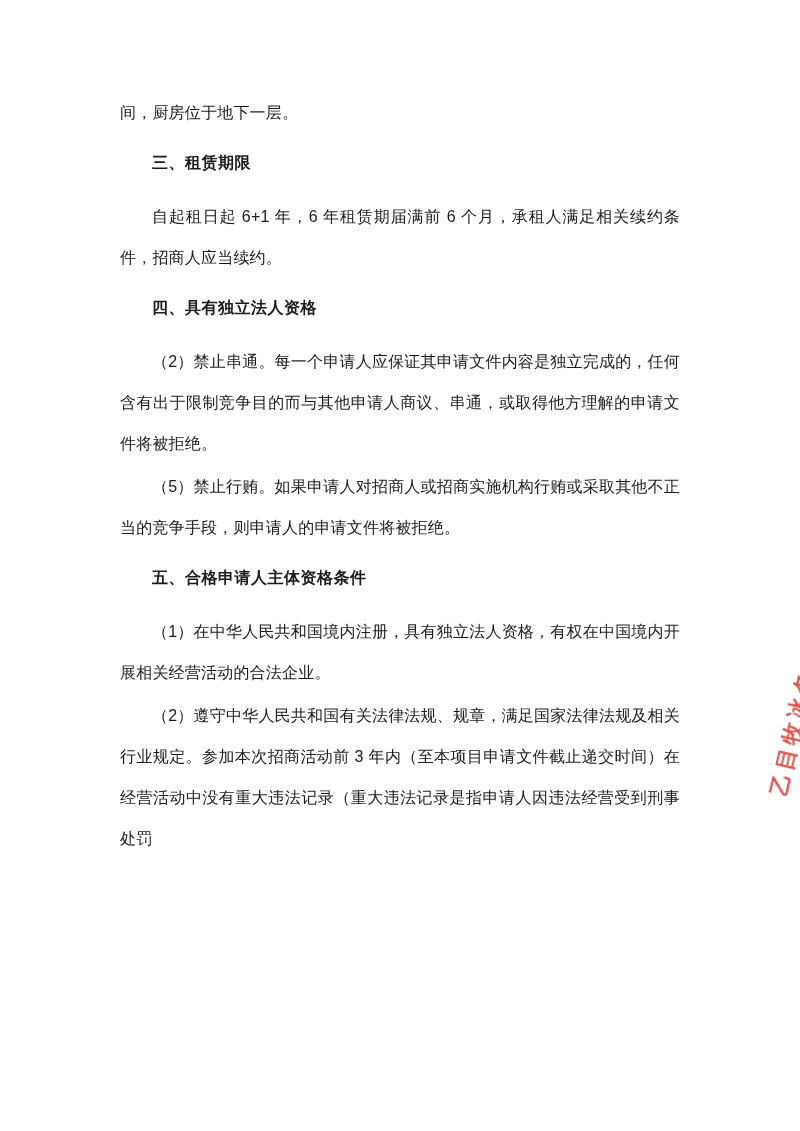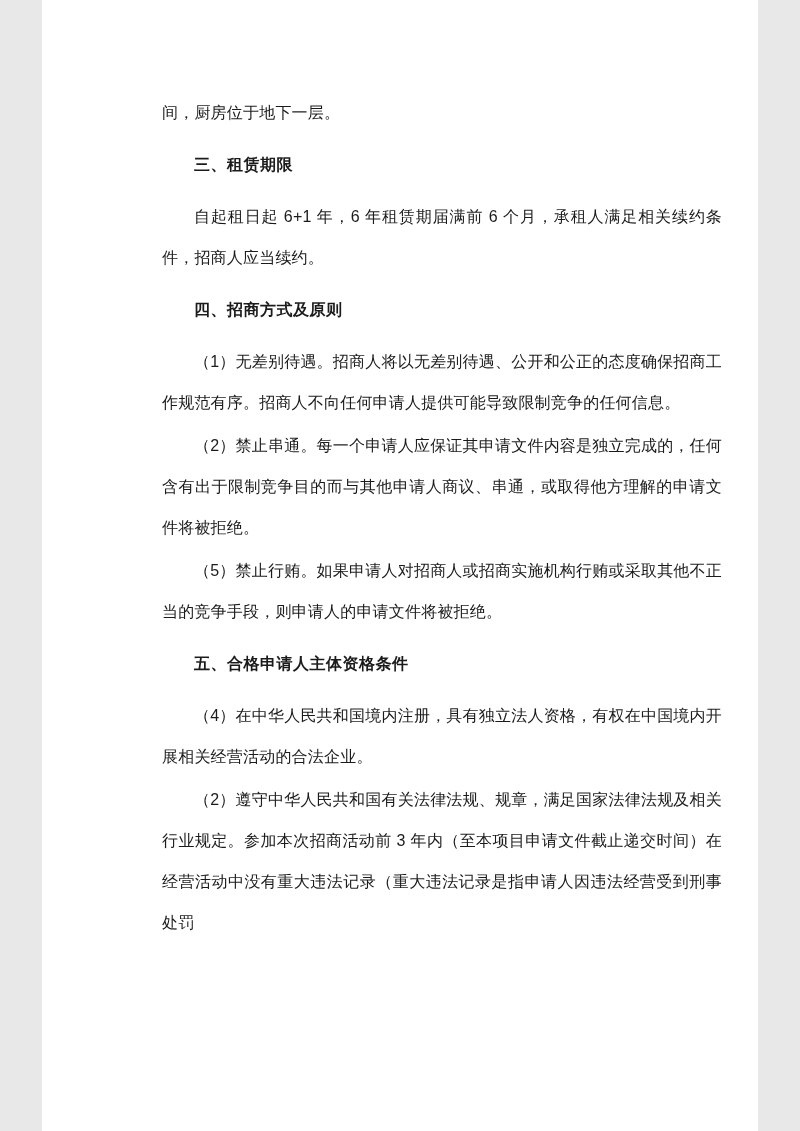--- a/index.html
+++ b/index.html
@@ -1,18 +1,18 @@
 <!DOCTYPE html>
 <html lang="zh"><head>
 <meta charset="utf-8">
 <style>
   html,body{margin:0;padding:0;background:#e8e8e8;}
   .page{
     position:relative;
-    width:716px;height:1131px;
+    width:800px;height:1131px;
     margin:0 auto;
     background:#ffffff;
     overflow:hidden;
     font-family:"Liberation Sans", sans-serif;
     color:#1b1b1b;
   }
   .doc-body{
     position:absolute;
     left:120px;top:92px;
     width:560px;
@@ -28,20 +28,21 @@
     letter-spacing:0.2px;
   }
   .doc-body p.para.indent{ text-indent:2em; }
   .doc-body h3.heading{
     margin:11px 0;
     line-height:41px;
     font-size:16px;
     font-weight:700;
     text-indent:2em;
     letter-spacing:0.5px;
+    font-family:Liberation Mono, monospace;
   }
   
   .seal{
     position:absolute;
     left:748px;top:608px;
     width:52px;height:200px;
     pointer-events:none;
   }
   .seal-text{
     position:absolute;
@@ -59,26 +60,25 @@
 </head>
 <body>
 
 <div class="page" style="background: rgb(255, 255, 255); color: rgb(27, 27, 27);">
 
   <main class="doc-body" id="doc-body">
 
   <p class="para">间，厨房位于地下一层。</p>
       <h3 class="heading">三、租赁期限</h3>
       <p class="para indent">自起租日起 6+1 年，6 年租赁期届满前 6 个月，承租人满足相关续约条件，招商人应当续约。</p>
-      <h3 class="heading">四、招商方式及原则</h3>
-      <p class="para indent">（1）无差别待遇。招商人将以无差别待遇、公开和公正的态度确保招商工作规范有序。招商人不向任何申请人提供可能导致限制竞争的任何信息。</p>
+      <h3 class="heading">四、具有独立法人资格</h3>
       <p class="para indent">（2）禁止串通。每一个申请人应保证其申请文件内容是独立完成的，任何含有出于限制竞争目的而与其他申请人商议、串通，或取得他方理解的申请文件将被拒绝。</p>
       <p class="para indent">（5）禁止行贿。如果申请人对招商人或招商实施机构行贿或采取其他不正当的竞争手段，则申请人的申请文件将被拒绝。</p>
       <h3 class="heading">五、合格申请人主体资格条件</h3>
-      <p class="para indent">（4）在中华人民共和国境内注册，具有独立法人资格，有权在中国境内开展相关经营活动的合法企业。</p>
+      <p class="para indent">（1）在中华人民共和国境内注册，具有独立法人资格，有权在中国境内开展相关经营活动的合法企业。</p>
       <p class="para indent">（2）遵守中华人民共和国有关法律法规、规章，满足国家法律法规及相关行业规定。参加本次招商活动前 3 年内（至本项目申请文件截止递交时间）在经营活动中没有重大违法记录（重大违法记录是指申请人因违法经营受到刑事处罚</p>
     </main>
 
   <div class="seal">
     <span class="seal-text" style="color: rgb(214, 60, 52);">乙目牧冰冬</span>
   </div>
 
 </div>
 
 </body></html>

